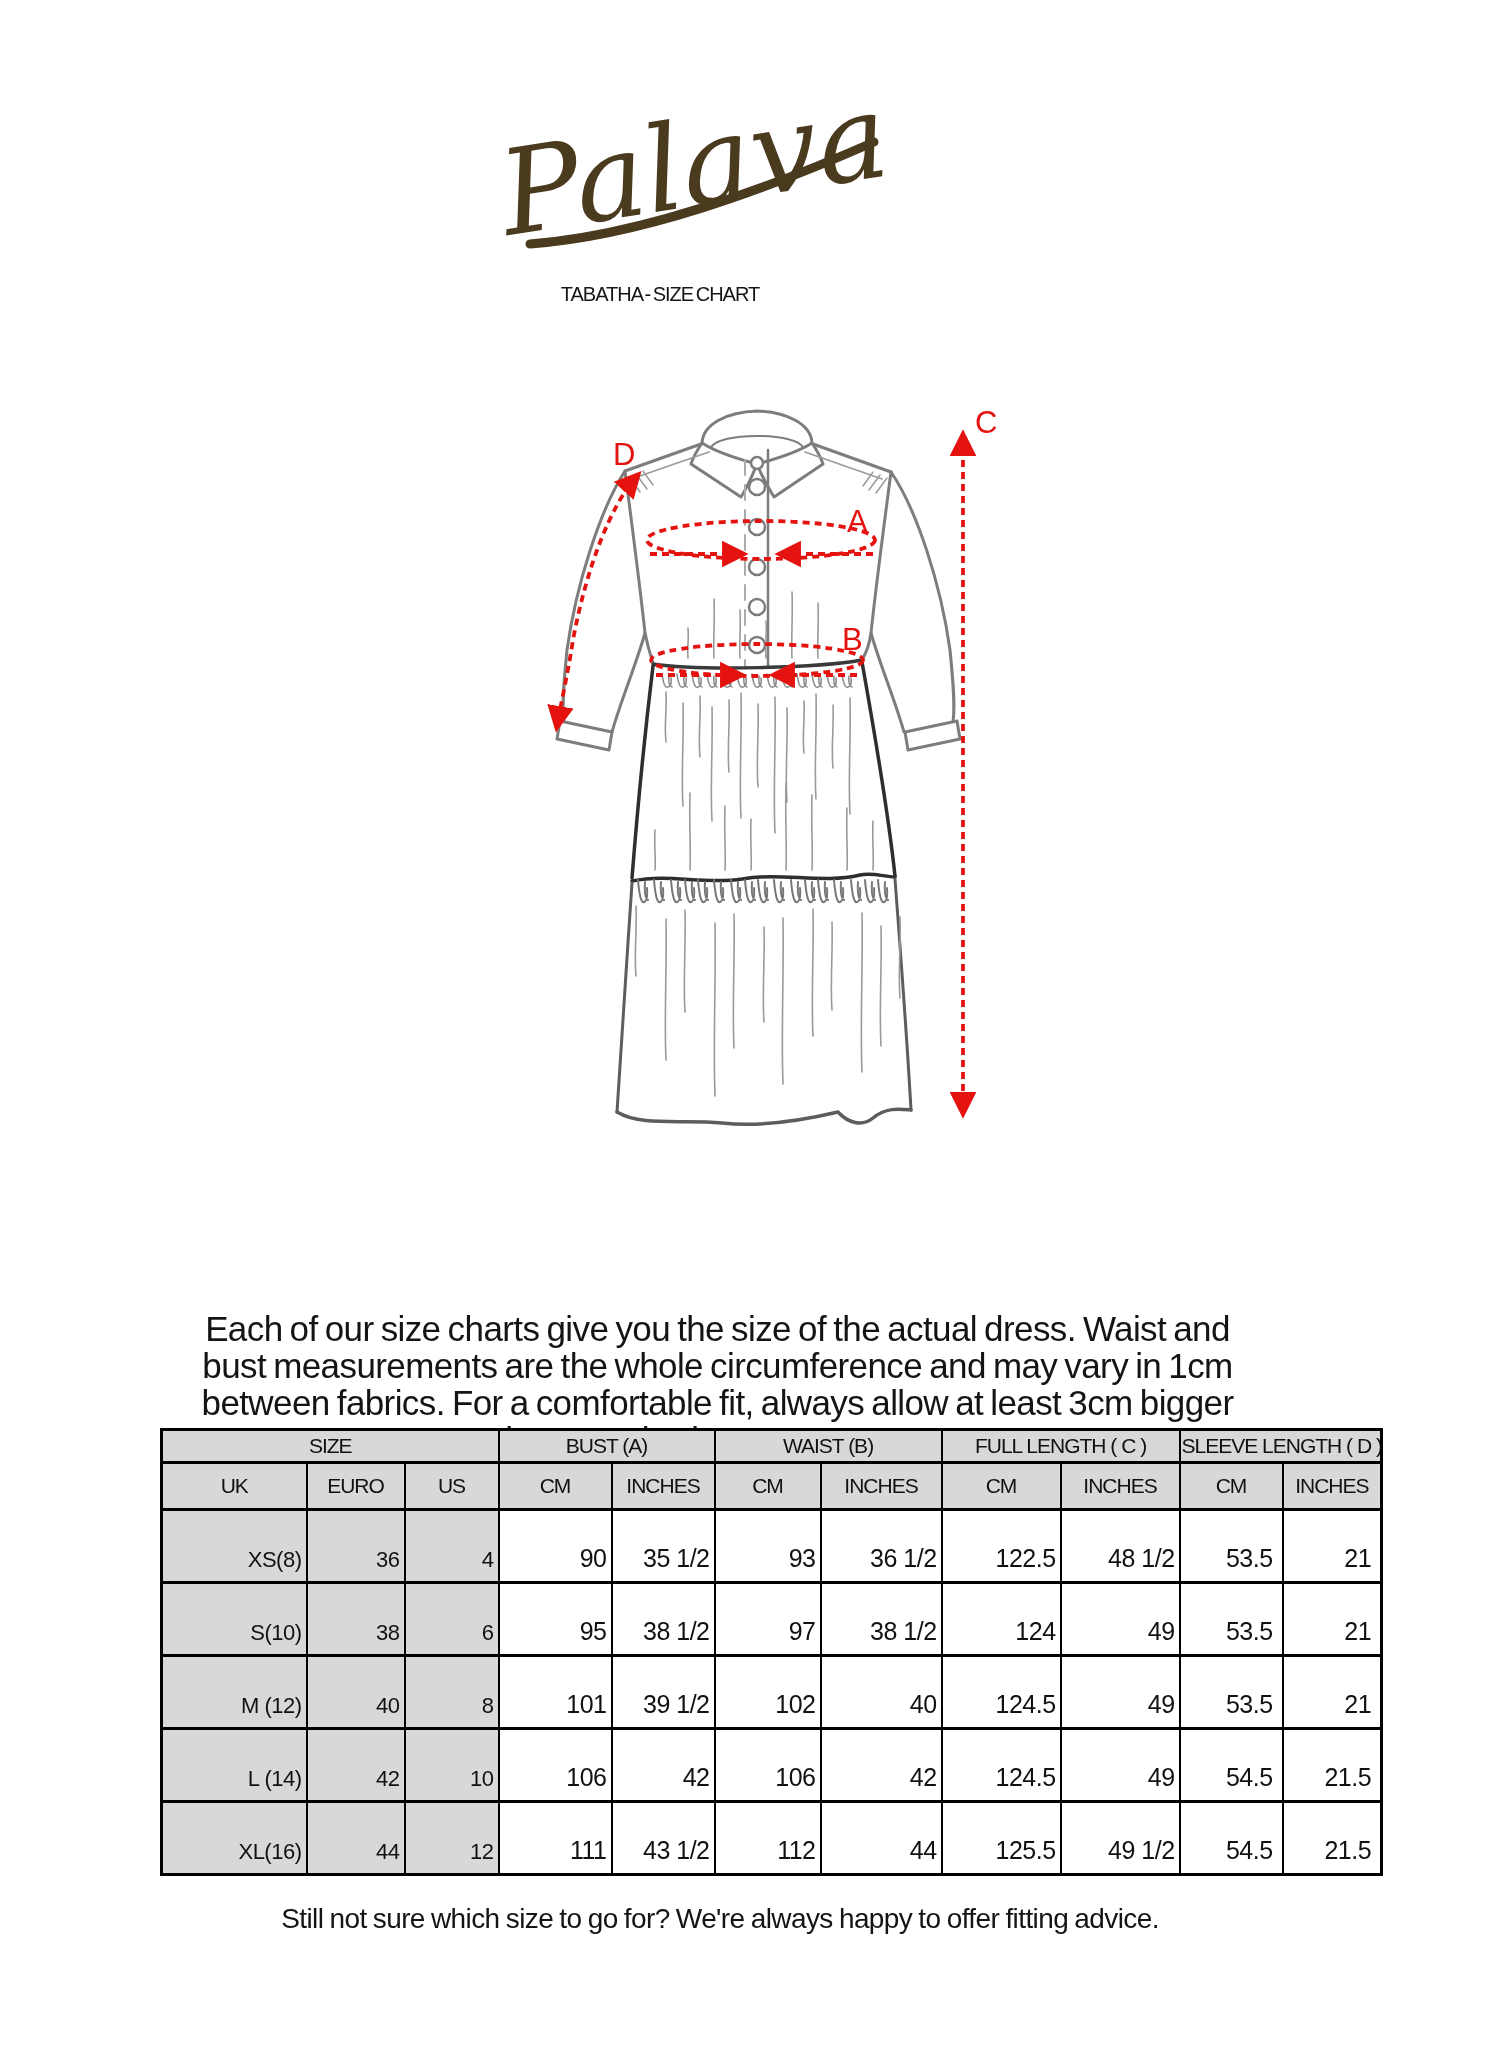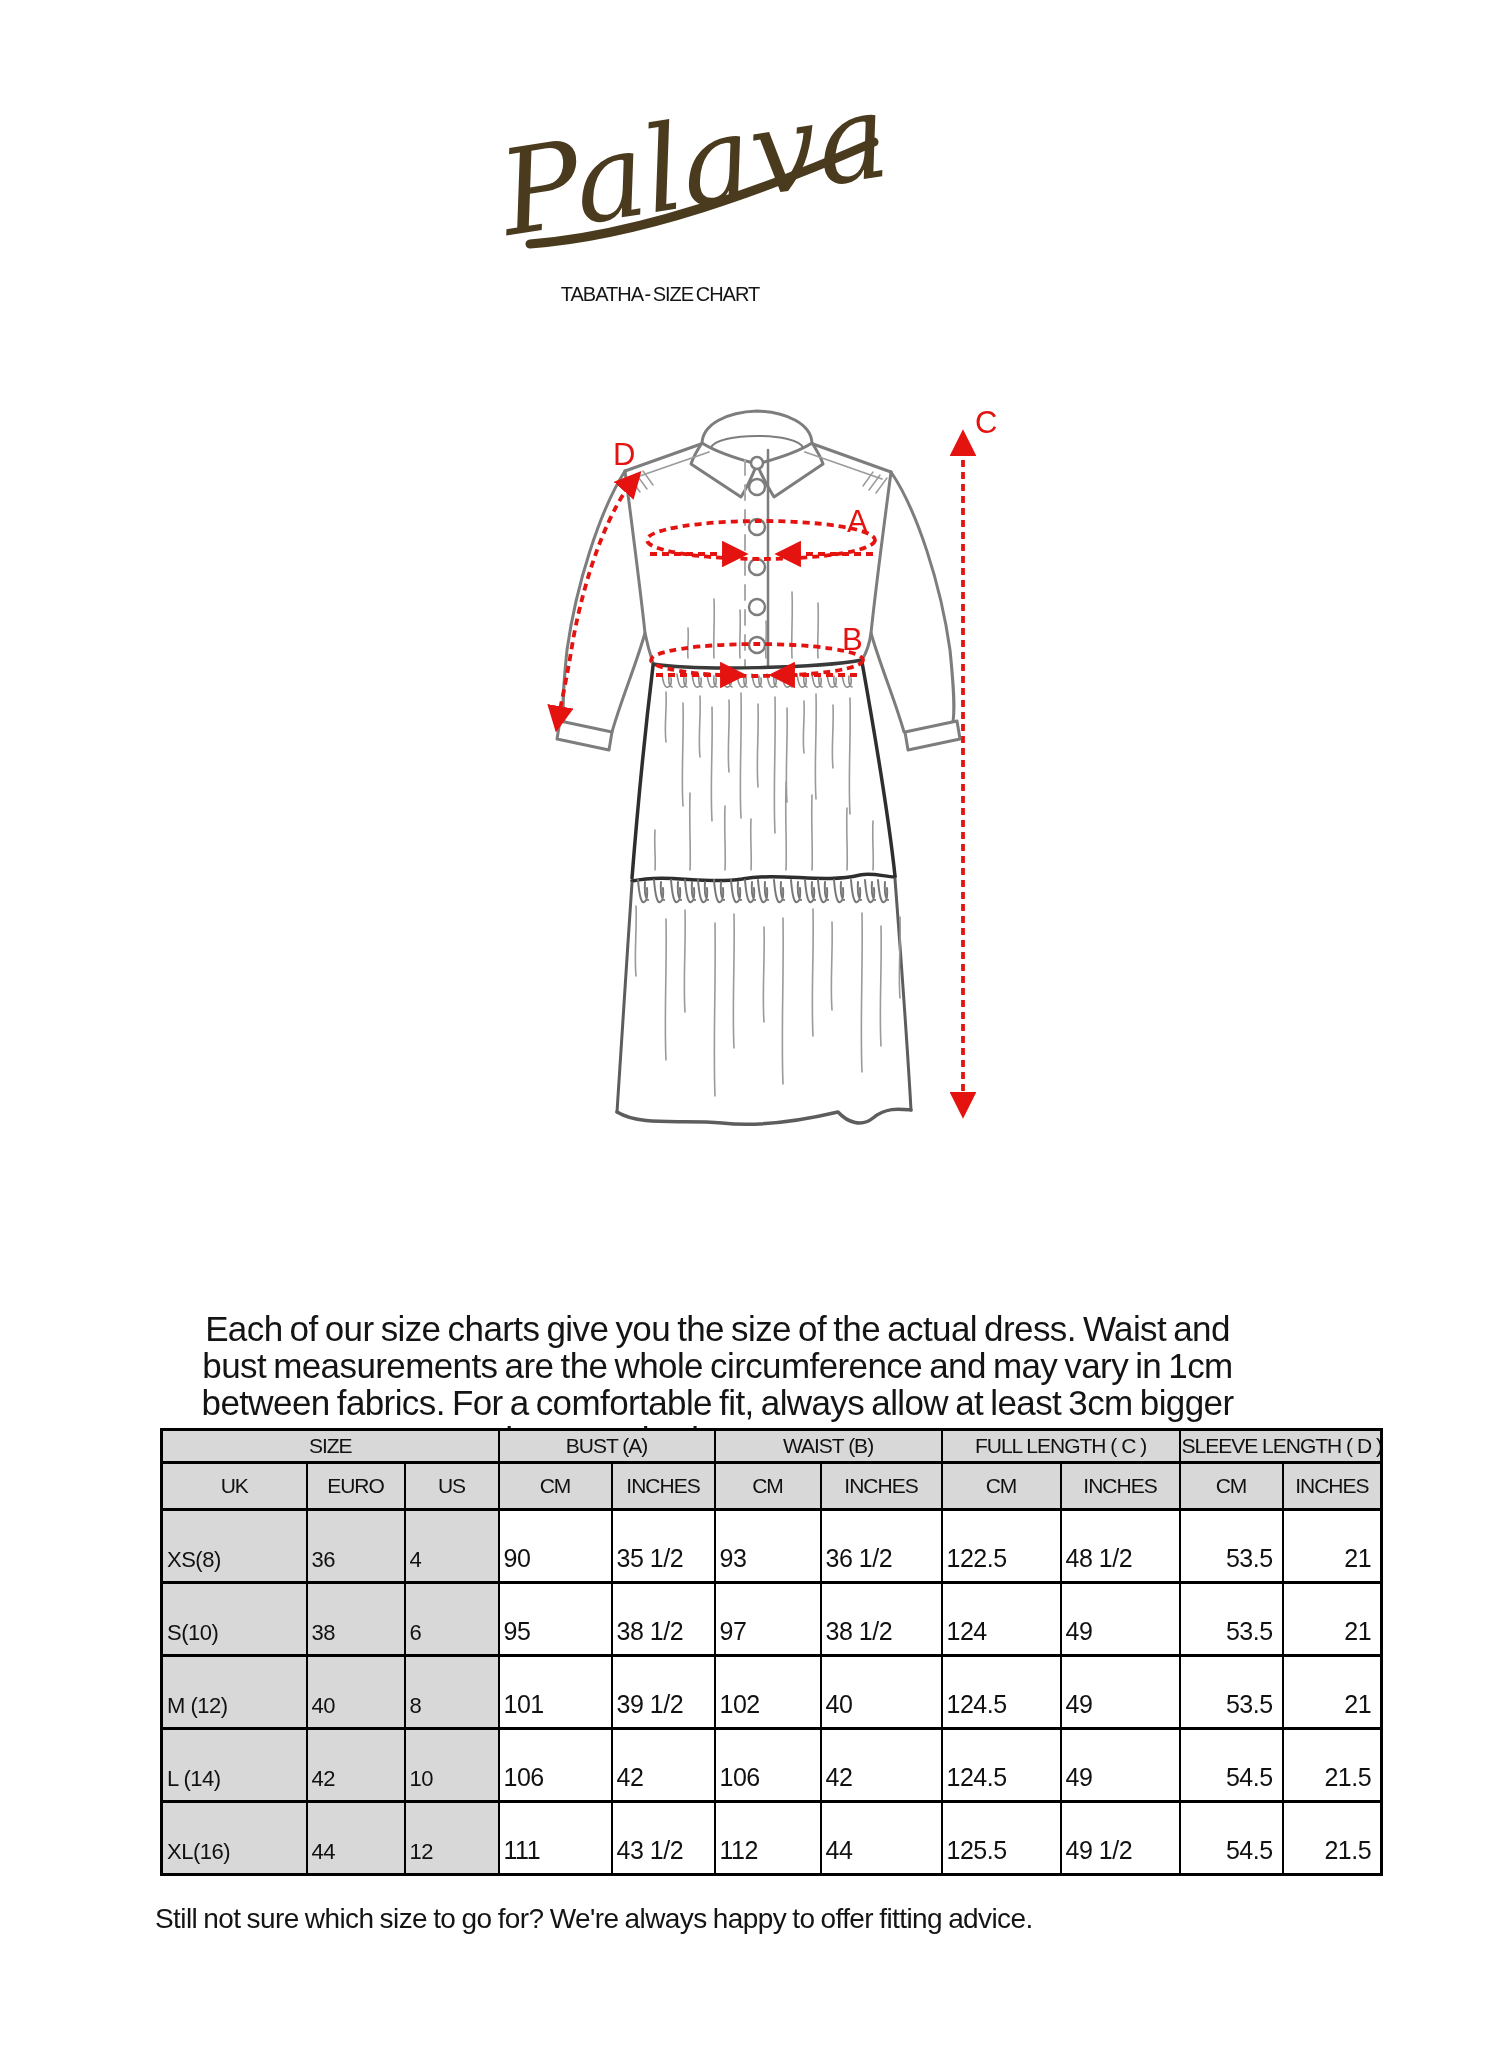--- a/index.html
+++ b/index.html
@@ -21,27 +21,27 @@
   
   #size-table{position:absolute;left:160px;top:1428px;width:1220px;
               border-collapse:collapse;table-layout:fixed;
               border:3px solid #000;}
   #size-table th,#size-table td{
       border:2px solid #000;border-top-width:3px;border-bottom-width:3px;
       font-weight:normal;letter-spacing:-1px;color:#111;overflow:hidden;white-space:nowrap;}
   #size-table thead th{background:#d8d8d8;font-size:21px;vertical-align:middle;}
   #size-table tr.group-row th{height:28px;}
   #size-table tr.col-row th{height:42px;}
-  #size-table tbody td{height:62px;vertical-align:bottom;text-align:left;
+  #size-table tbody td{height:62px;vertical-align:bottom;text-align:right;
                        font-size:25px;letter-spacing:-0.5px;padding:0 4px 8px 4px;background:#fff;}
   #size-table tbody td.size-col{background:#d8d8d8;font-size:22px;}
   #size-table tbody td.right{text-align:right;padding-right:9px;}
 
   
-  #footer-note{position:absolute;left:155px;top:1903px;width:1130px;text-align:left;
+  #footer-note{position:absolute;left:155px;top:1903px;width:1130px;text-align:center;
                font-size:28px;letter-spacing:-0.6px;word-spacing:-1px;color:#141414;}
 </style>
 </head>
 <body>
 
 <div id="page">
 
   <svg id="logo-svg" viewBox="0 0 470 210">
     <g transform="rotate(-9 235 120)">
       <text x="70" y="158" font-family="DejaVu Serif, serif" font-style="italic" font-size="118" fill="#4a3a1e">Palava</text>

